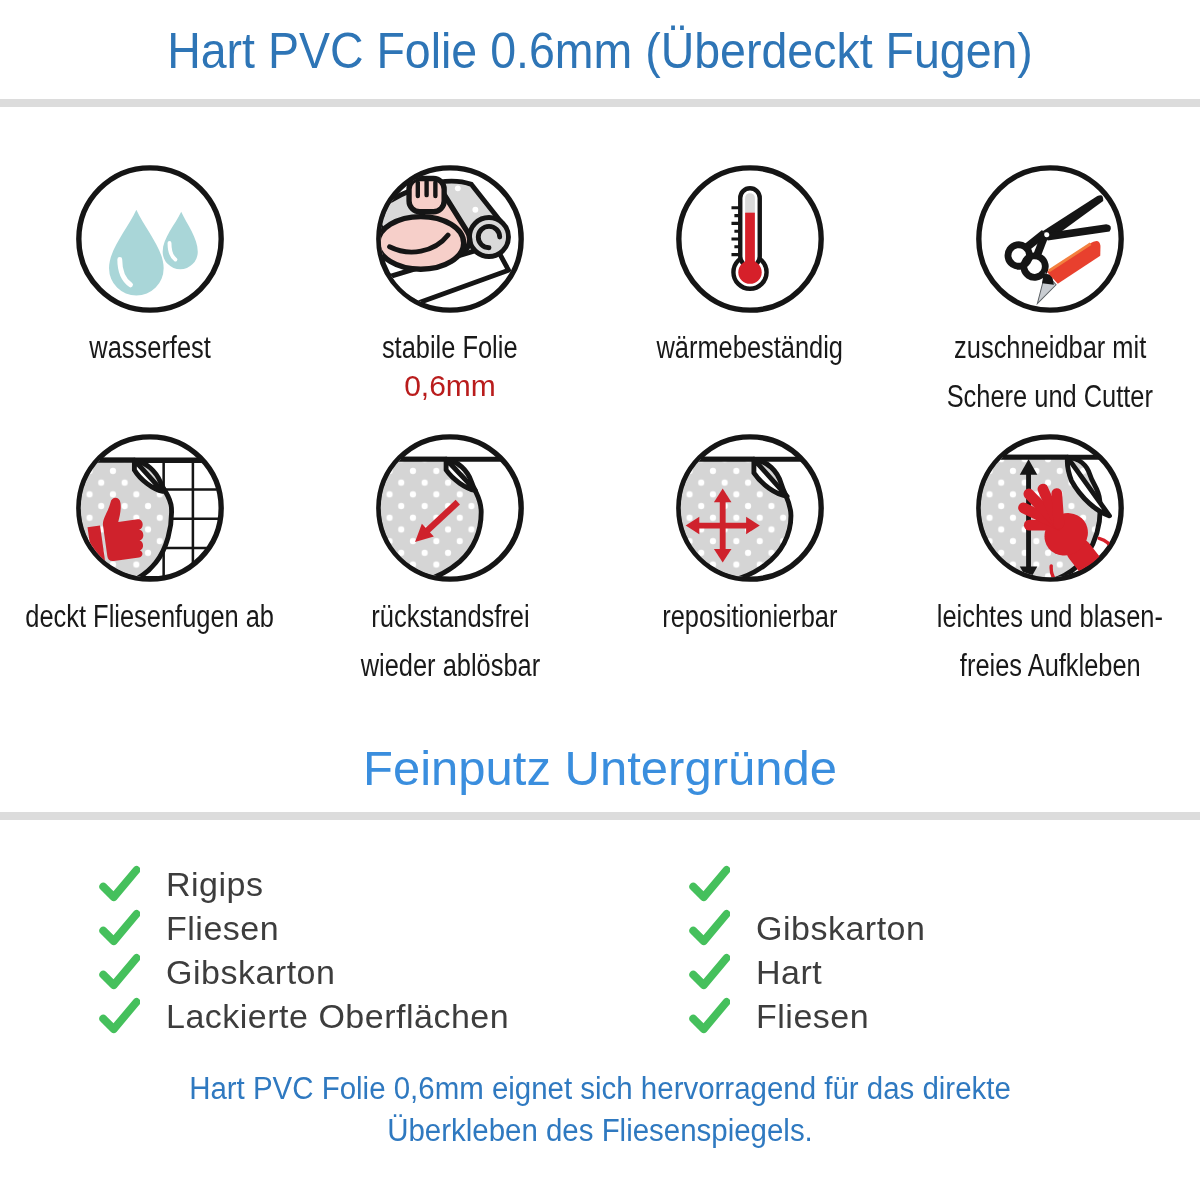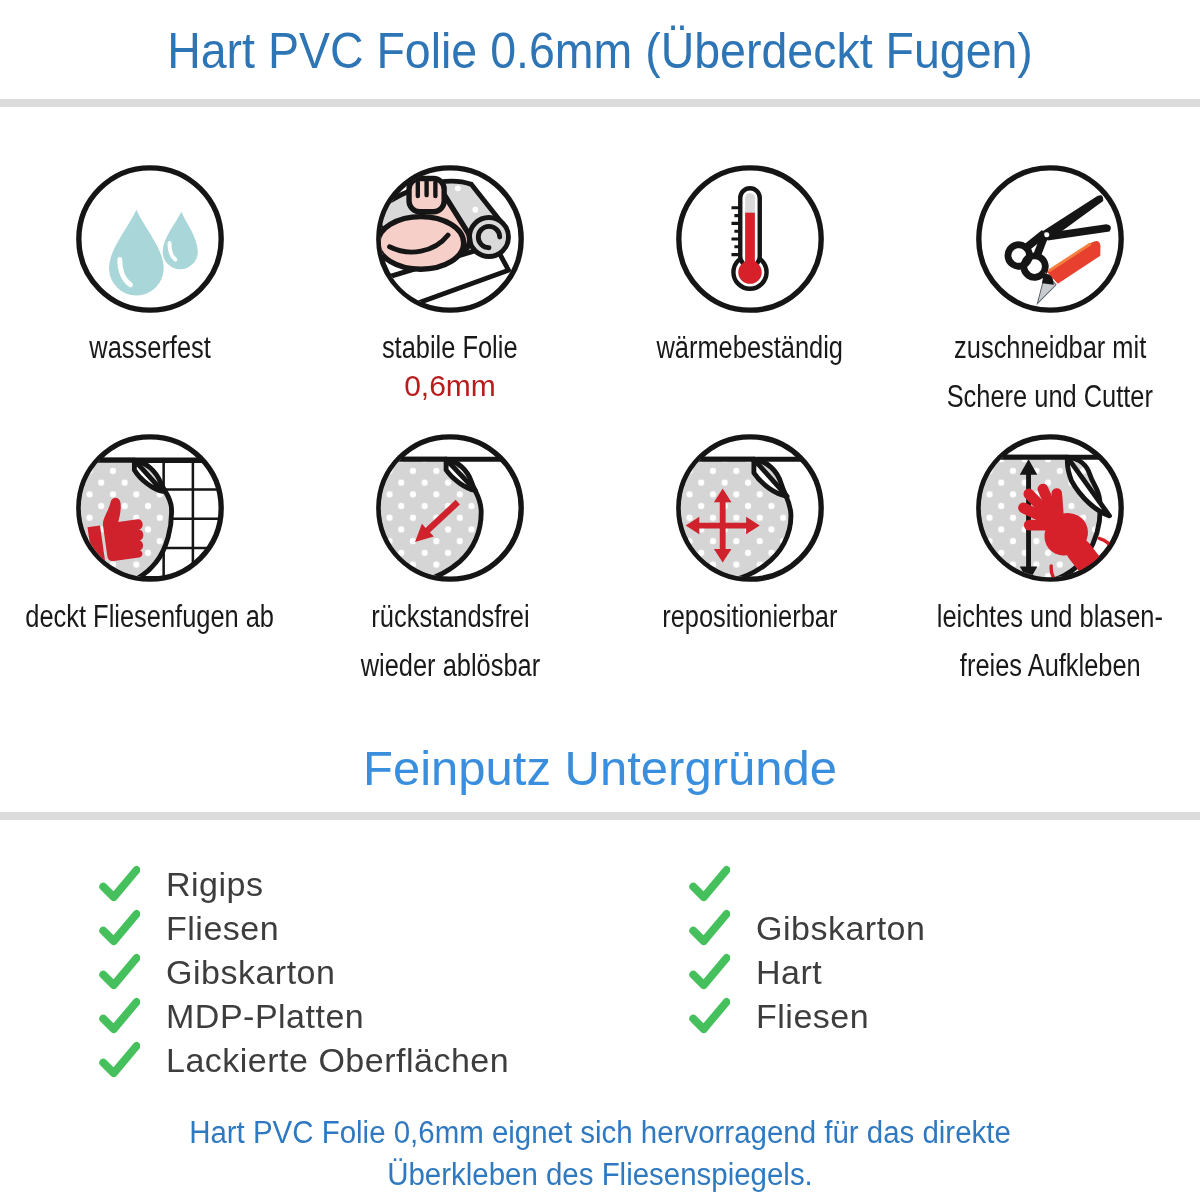--- a/index.html
+++ b/index.html
@@ -262,26 +262,20 @@
     <div class="s-item">
       <svg class="check" viewBox="0 0 48 48">
           <polyline points="6,27 18,39 44,8" fill="none" stroke="#45c05c" stroke-width="9" stroke-linecap="round" stroke-linejoin="round"></polyline>
         </svg>
       <span class="s-label">Gibskarton</span>
     </div>
     <div class="s-item">
       <svg class="check" viewBox="0 0 48 48">
           <polyline points="6,27 18,39 44,8" fill="none" stroke="#45c05c" stroke-width="9" stroke-linecap="round" stroke-linejoin="round"></polyline>
         </svg>
-      <span class="s-label">MDP-Platten</span>
-    </div>
-    <div class="s-item">
-      <svg class="check" viewBox="0 0 48 48">
-          <polyline points="6,27 18,39 44,8" fill="none" stroke="#45c05c" stroke-width="9" stroke-linecap="round" stroke-linejoin="round"></polyline>
-        </svg>
       <span class="s-label">Lackierte Oberflächen</span>
     </div>
   </div>
   <div class="s-col right">
     <div class="s-item">
       <svg class="check" viewBox="0 0 48 48">
           <polyline points="6,27 18,39 44,8" fill="none" stroke="#45c05c" stroke-width="9" stroke-linecap="round" stroke-linejoin="round"></polyline>
         </svg>
     </div>
     <div class="s-item">

